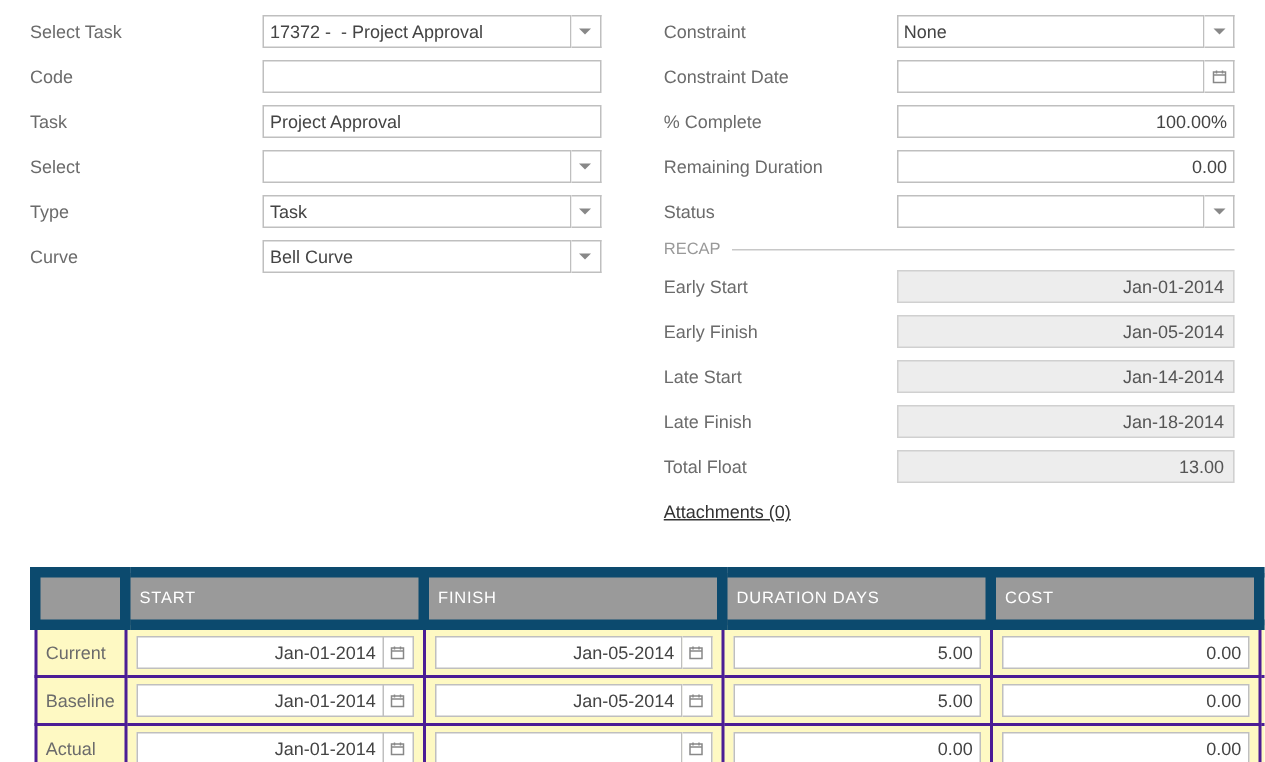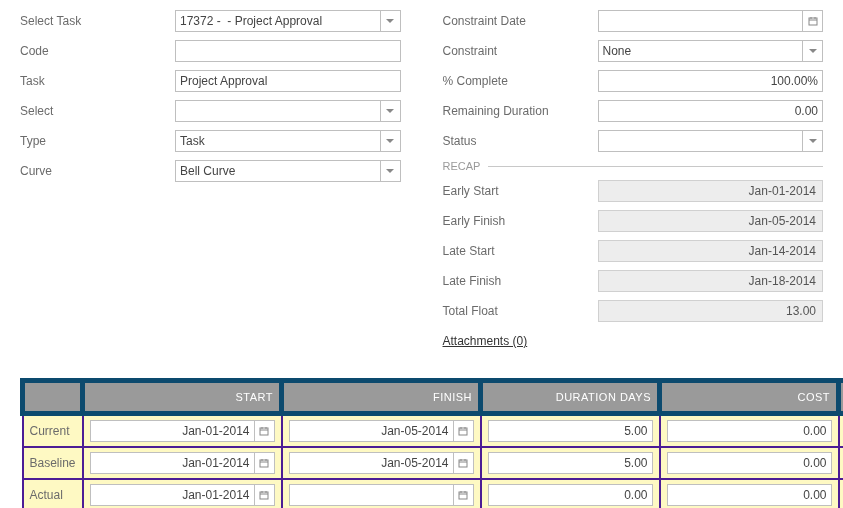--- a/index.html
+++ b/index.html
@@ -81,22 +81,22 @@
     border-collapse: collapse;
     margin-top: 30px;
   }
   table.grid th {
     background: #9a9a9a;
     color: #fff;
     font-weight: normal;
     font-size: 11px;
     letter-spacing: 0.5px;
     padding: 8px 6px;
-    border: 5px solid #0c4a6e;
-    text-align: right;
+    border: 7px solid #0c4a6e;
+    text-align: left;
   }
   table.grid th.rowhead-th { background: #9a9a9a; }
   table.grid td {
     border: 2px solid #4c1d95;
     padding: 4px 6px;
     background: #fef9c3;
     vertical-align: middle;
   }
   table.grid td.rowlabel {
     font-size: 12px;
@@ -175,40 +175,40 @@
           <svg viewBox="0 0 10 10">
               <path d="M1 3 L5 7 L9 3 Z"></path>
             </svg>
         </div>
       </div>
     </div>
   </div>
 
   <div class="col">
     <div class="row">
+      <div class="label">Constraint</div>
+      <div class="field">
+        <input class="input-text" value="None" style="">
+        <div class="dropdown-btn">
+          <svg viewBox="0 0 10 10">
+              <path d="M1 3 L5 7 L9 3 Z"></path>
+            </svg>
+        </div>
+      </div>
+    </div>
+    <div class="row">
       <div class="label">Constraint Date</div>
       <div class="field">
         <input class="input-text" value="" style="">
         <div class="cal-btn">
           <svg viewBox="0 0 10 10">
               <rect x="1" y="2" width="8" height="7" fill="none" stroke="#888" stroke-width="1"></rect>
               <line x1="1" y1="4" x2="9" y2="4" stroke="#888" stroke-width="1"></line>
               <line x1="3" y1="1" x2="3" y2="3" stroke="#888" stroke-width="1"></line>
               <line x1="7" y1="1" x2="7" y2="3" stroke="#888" stroke-width="1"></line>
-            </svg>
-        </div>
-      </div>
-    </div>
-    <div class="row">
-      <div class="label">Constraint</div>
-      <div class="field">
-        <input class="input-text" value="None" style="">
-        <div class="dropdown-btn">
-          <svg viewBox="0 0 10 10">
-              <path d="M1 3 L5 7 L9 3 Z"></path>
             </svg>
         </div>
       </div>
     </div>
     <div class="row">
       <div class="label">% Complete</div>
       <div class="field">
         <input class="input-text right" value="100.00%" style="">
       </div>
     </div>

